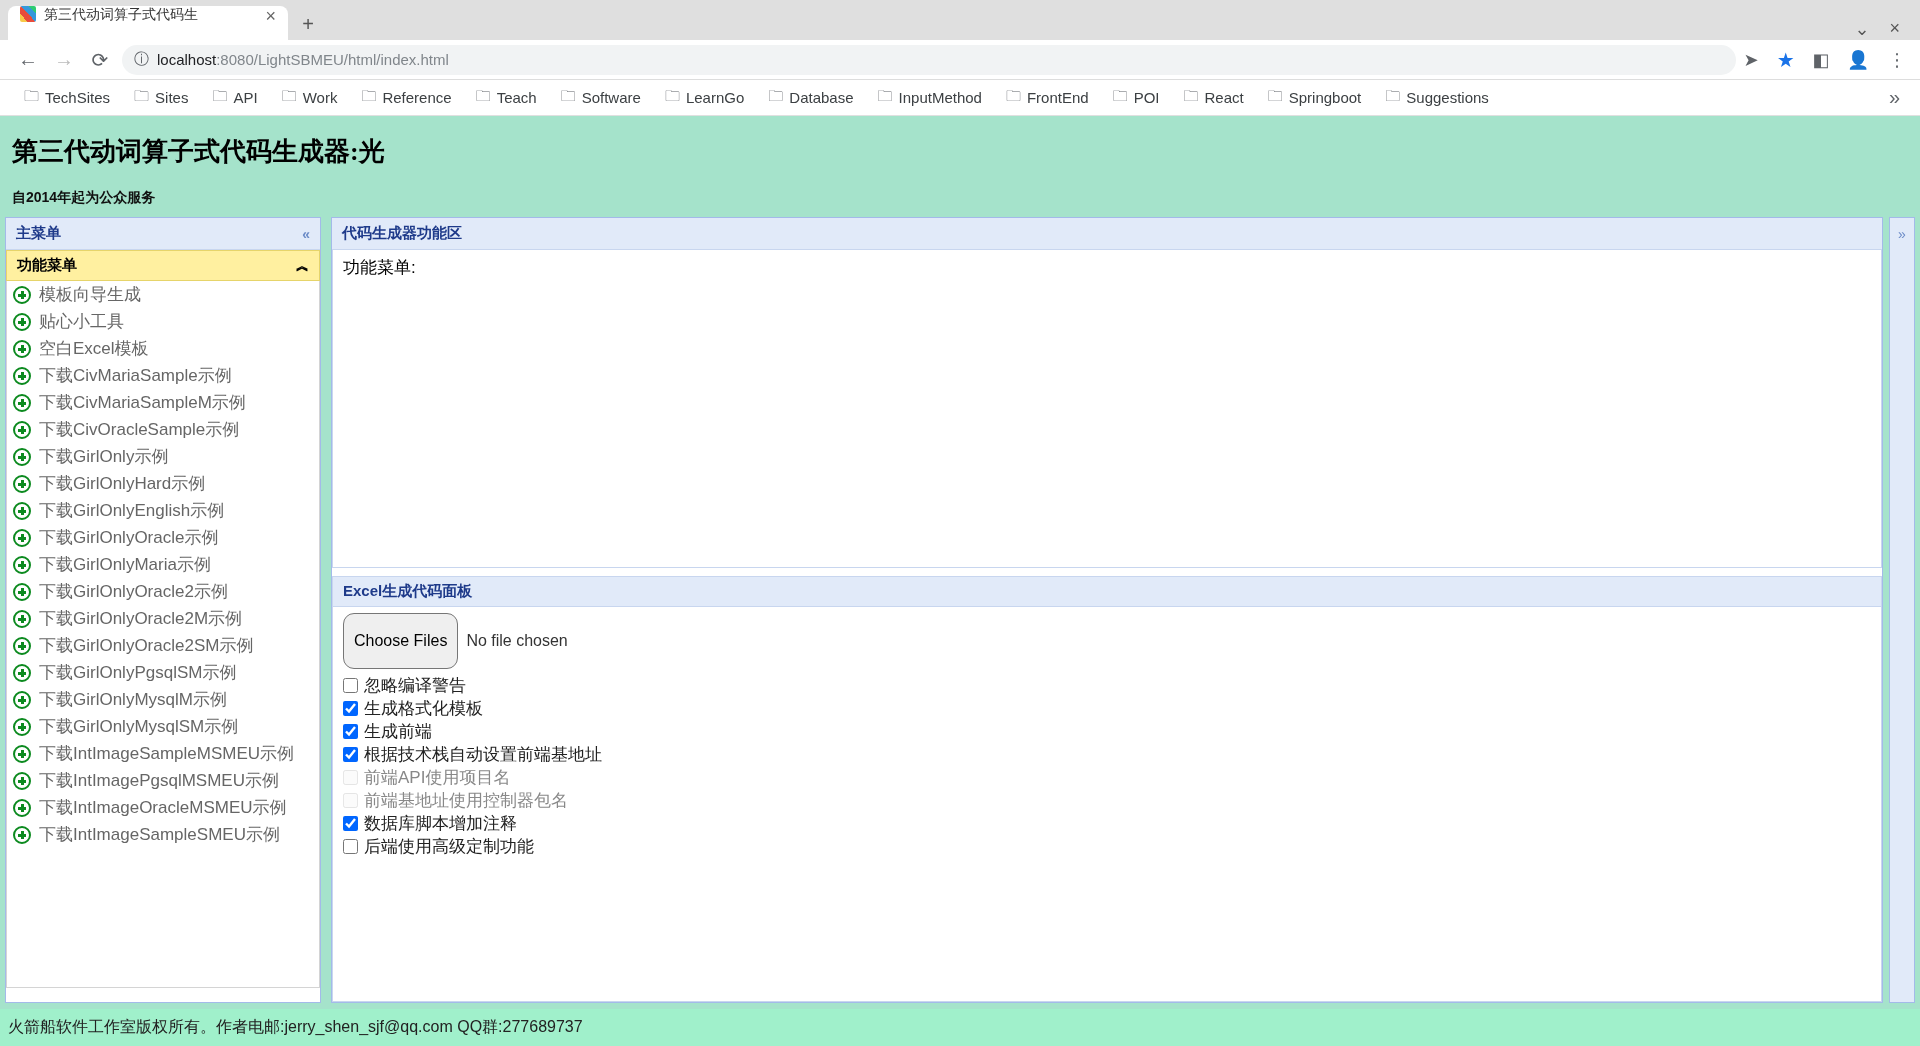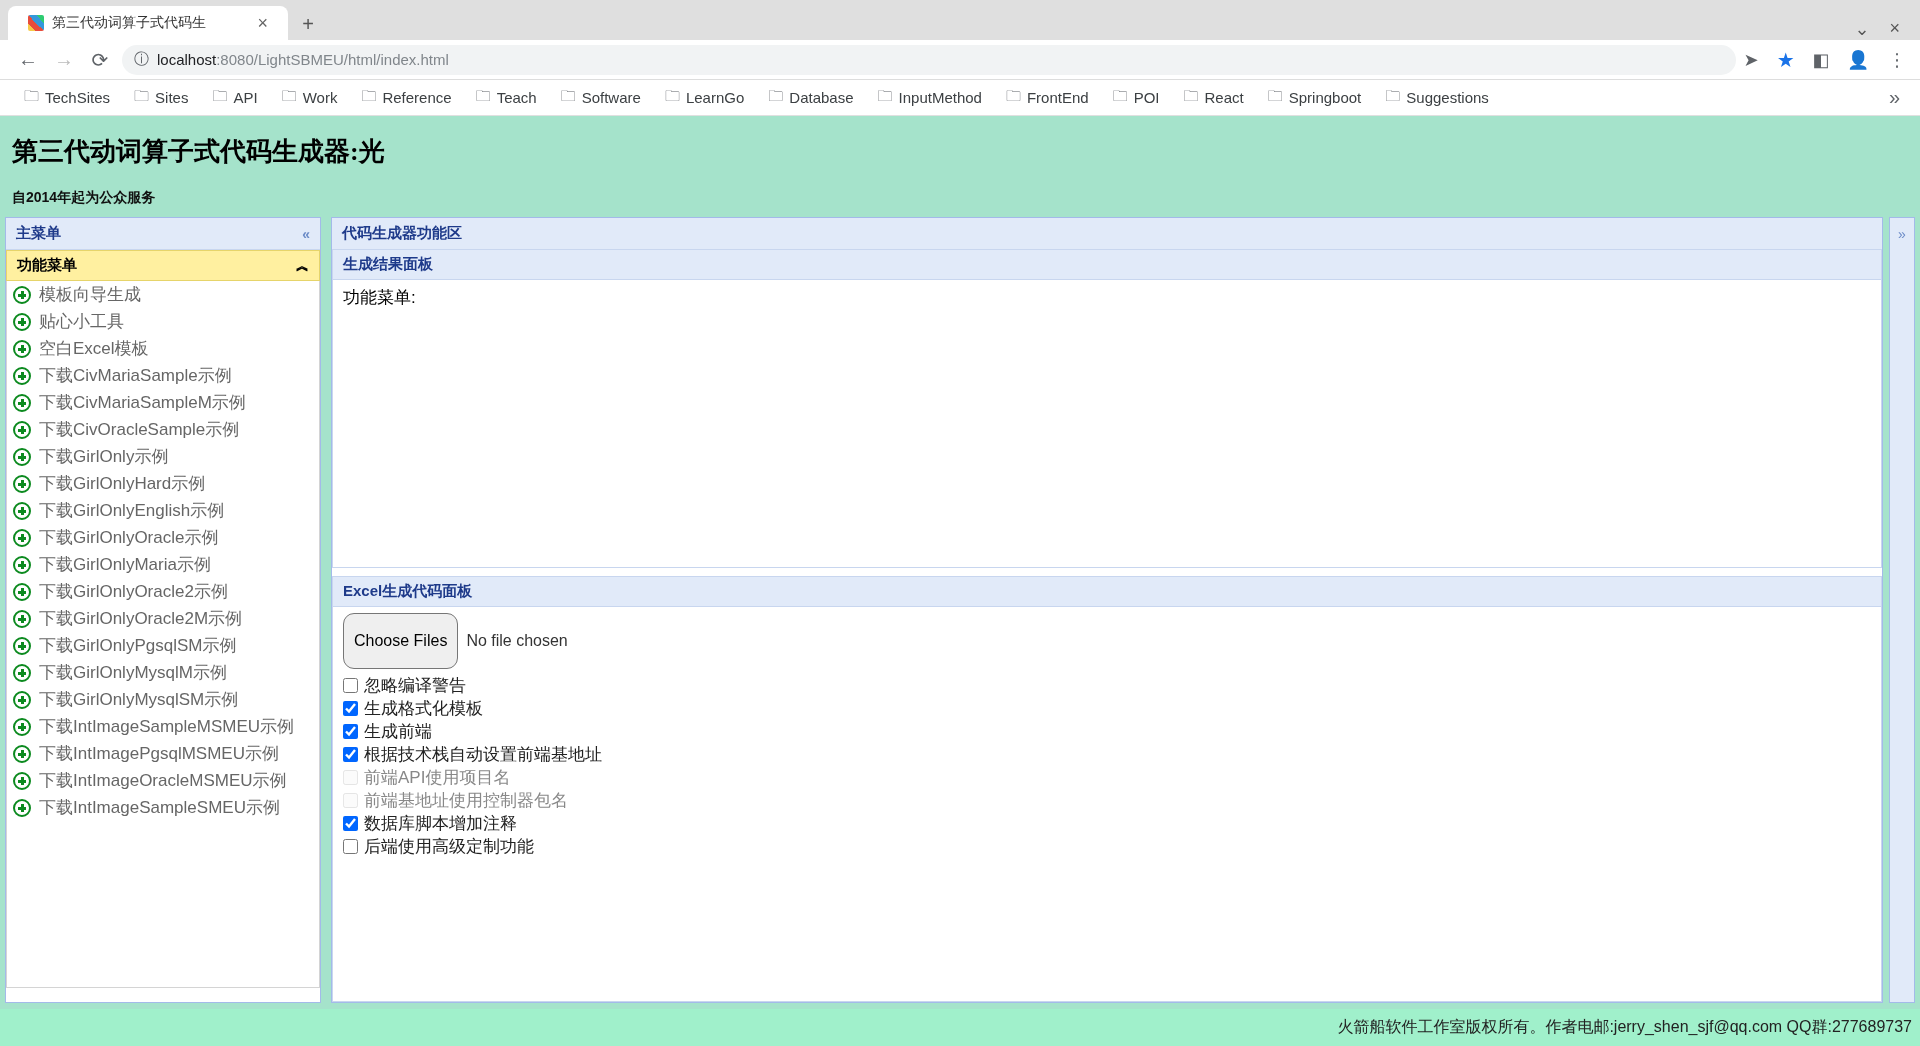--- a/index.html
+++ b/index.html
@@ -1,20 +1,20 @@
 <!DOCTYPE html>
 <html><head>
 <meta charset="utf-8">
 <style>
 * { margin: 0; padding: 0; box-sizing: border-box; font-family: Arial, "Microsoft YaHei", sans-serif; }
 body { background: #dbdbdb; width: 1920px; height: 1046px; overflow: hidden; display: flex; flex-direction: column; }
 
 
 .tab-strip { height: 40px; background: #dfdfdf; display: flex; align-items: flex-end; padding: 0 8px; }
-.tab { background: #fff; border-radius: 8px 8px 0 0; height: 34px; width: 280px; display: flex; align-items: center; padding: 0 20px; gap: 8px; font-size: 14px; color: #333; position: relative; }
+.tab { background: #fff; border-radius: 8px 8px 0 0; height: 34px; width: 280px; display: flex; padding: 0 12px; gap: 8px; font-size: 14px; color: #333; position: relative; }
 .tab .favicon { width: 16px; height: 16px; background: linear-gradient(45deg,#f7c948 25%,#e74c3c 25%,#e74c3c 50%,#3498db 50%,#3498db 75%,#2ecc71 75%); border-radius:2px;}
 .tab .close { margin-left: auto; color: #666; font-size: 18px; cursor: pointer; }
 .newtab { width: 32px; height: 32px; display: flex; align-items: center; justify-content: center; color: #555; font-size: 20px; margin-left: 4px; cursor: pointer; }
 .win-controls { margin-left: auto; display: flex; gap: 20px; padding-right: 12px; color: #555; font-size: 18px; }
 .win-controls span { cursor: pointer; }
 
 .addr-row { height: 40px; background: #fff; display: flex; align-items: center; padding: 0 14px; gap: 8px; border-bottom: 1px solid #ddd; }
 .nav-ic { width: 28px; text-align: center; color: #5f6368; font-size: 20px; cursor: pointer; }
 .nav-ic.disabled { color: #bbb; }
 .addr-bar { flex: 1; height: 30px; background: #f1f3f4; border-radius: 15px; display: flex; align-items: center; padding: 0 12px; font-size: 15px; color: #5f6368; gap: 8px; }
@@ -68,21 +68,21 @@
 .file-status { color: #333; font-size: 16px; }
 .cb-row { display: flex; align-items: center; gap: 6px; }
 .cb-row input[type=checkbox] { width: 15px; height: 15px; accent-color: #0066ff; }
 .cb-row input[type=checkbox]:disabled { opacity: 0.55; }
 .cb-row label { font-size: 17px; color: #222; }
 .cb-row.disabled label { color: #888; }
 
 .right-collapsed { width: 26px; border: 1px solid #a3bae9; background: #e1eaf9; display: flex; justify-content: center; padding-top: 8px; }
 .right-collapsed .exp-ic { color: #6b8bc7; font-size: 14px; cursor: pointer; }
 
-.footer { background: #a0f0cb; text-align: right; padding: 8px; font-size: 16px; color: #222; }
+.footer { background: #a0f0cb; text-align: left; padding: 8px; font-size: 16px; color: #222; }
 
 
 ::-webkit-scrollbar { width: 14px; height: 14px; }
 ::-webkit-scrollbar-track { background: #f0f0f0; }
 ::-webkit-scrollbar-thumb { background: #b8b8b8; border-radius: 2px; }
 .menu-scroll::-webkit-scrollbar-thumb { background:#b8b8b8; }
 
 .hbar { height:14px; overflow-x:scroll; }
 .hbar-inner { width: 120%; height:1px; }
 </style>
@@ -252,20 +252,24 @@
             <div class="menu-item">
               <span class="plus-ic"></span>
               <span>下载GirlOnlyOracle2示例</span>
             </div>
             <div class="menu-item">
               <span class="plus-ic"></span>
               <span>下载GirlOnlyOracle2M示例</span>
             </div>
             <div class="menu-item">
               <span class="plus-ic"></span>
+              <span>下载GirlOnlyOracle2SM示例</span>
+            </div>
+            <div class="menu-item">
+              <span class="plus-ic"></span>
               <span>下载GirlOnlyPgsqlSM示例</span>
             </div>
             <div class="menu-item">
               <span class="plus-ic"></span>
               <span>下载GirlOnlyMysqlM示例</span>
             </div>
             <div class="menu-item">
               <span class="plus-ic"></span>
               <span>下载GirlOnlyMysqlSM示例</span>
             </div>
@@ -292,21 +296,20 @@
         </div>
     </div>
 
     <div class="main-area">
       <div class="panel main-panel">
         <div class="panel-hdr">
           <span>代码生成器功能区</span>
         </div>
 
         <div class="sub-panel result-panel" style="border-top:none;">
-          <div class="sub-title">生成结果面板</div>
           <div class="result-body">
             <span>功能菜单:</span>
           </div>
         </div>
 
         <div class="sub-panel excel-panel">
           <div class="sub-title">Excel生成代码面板</div>
           <div class="excel-body">
             <div class="file-row">
               <button class="file-btn">Choose Files</button>

